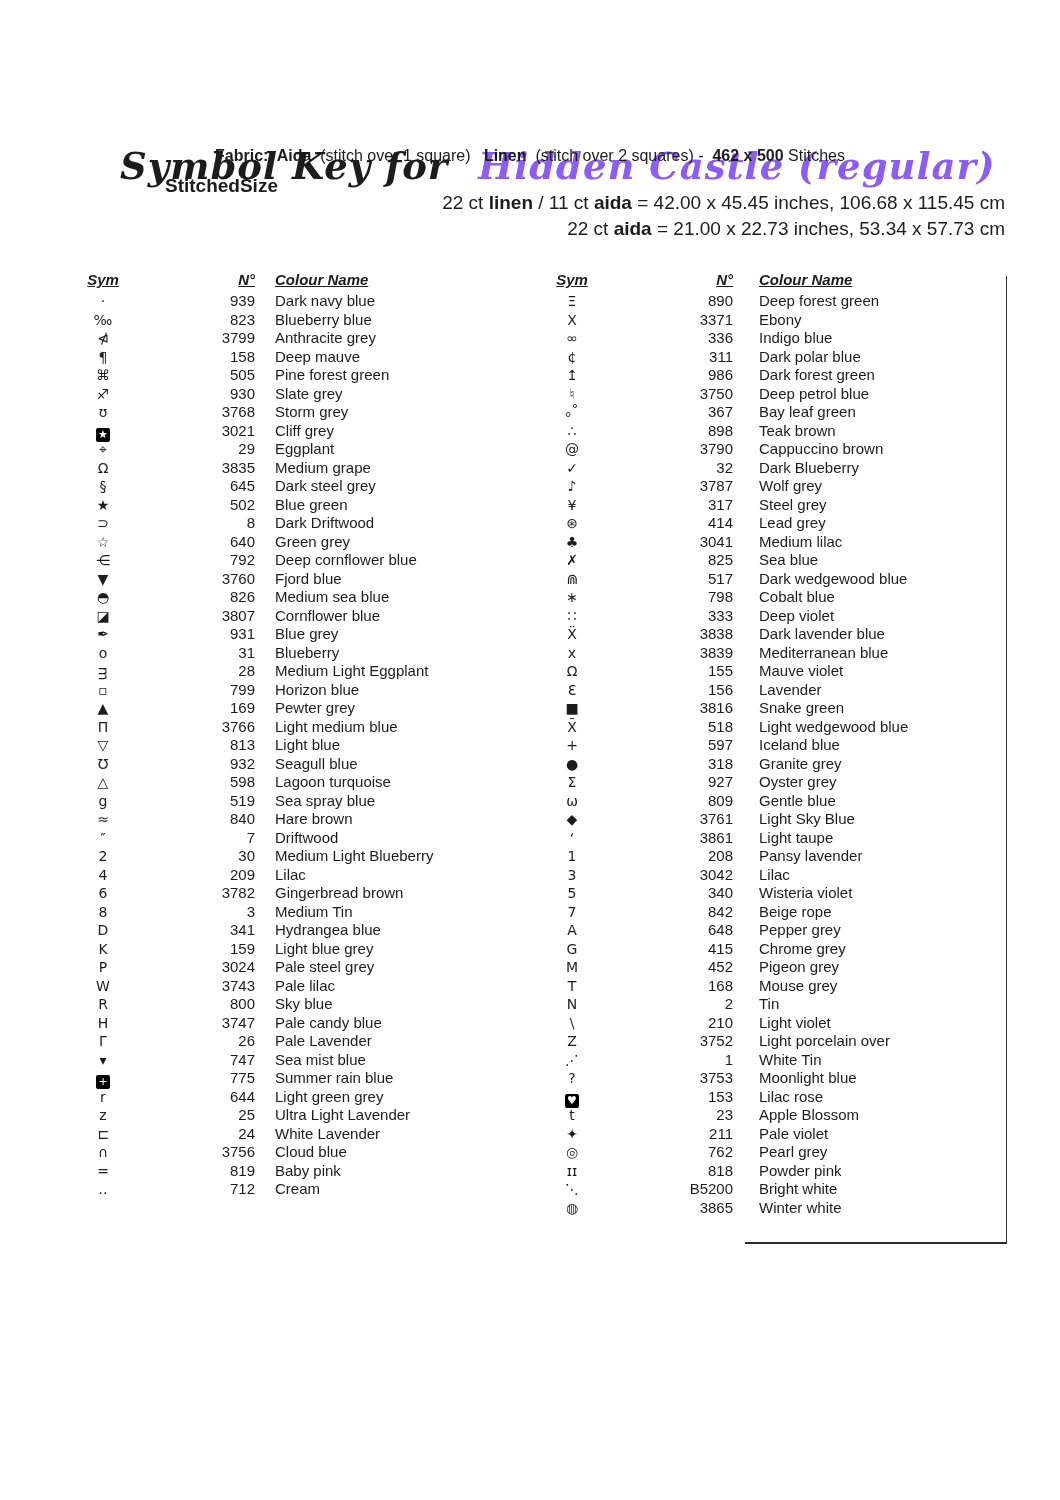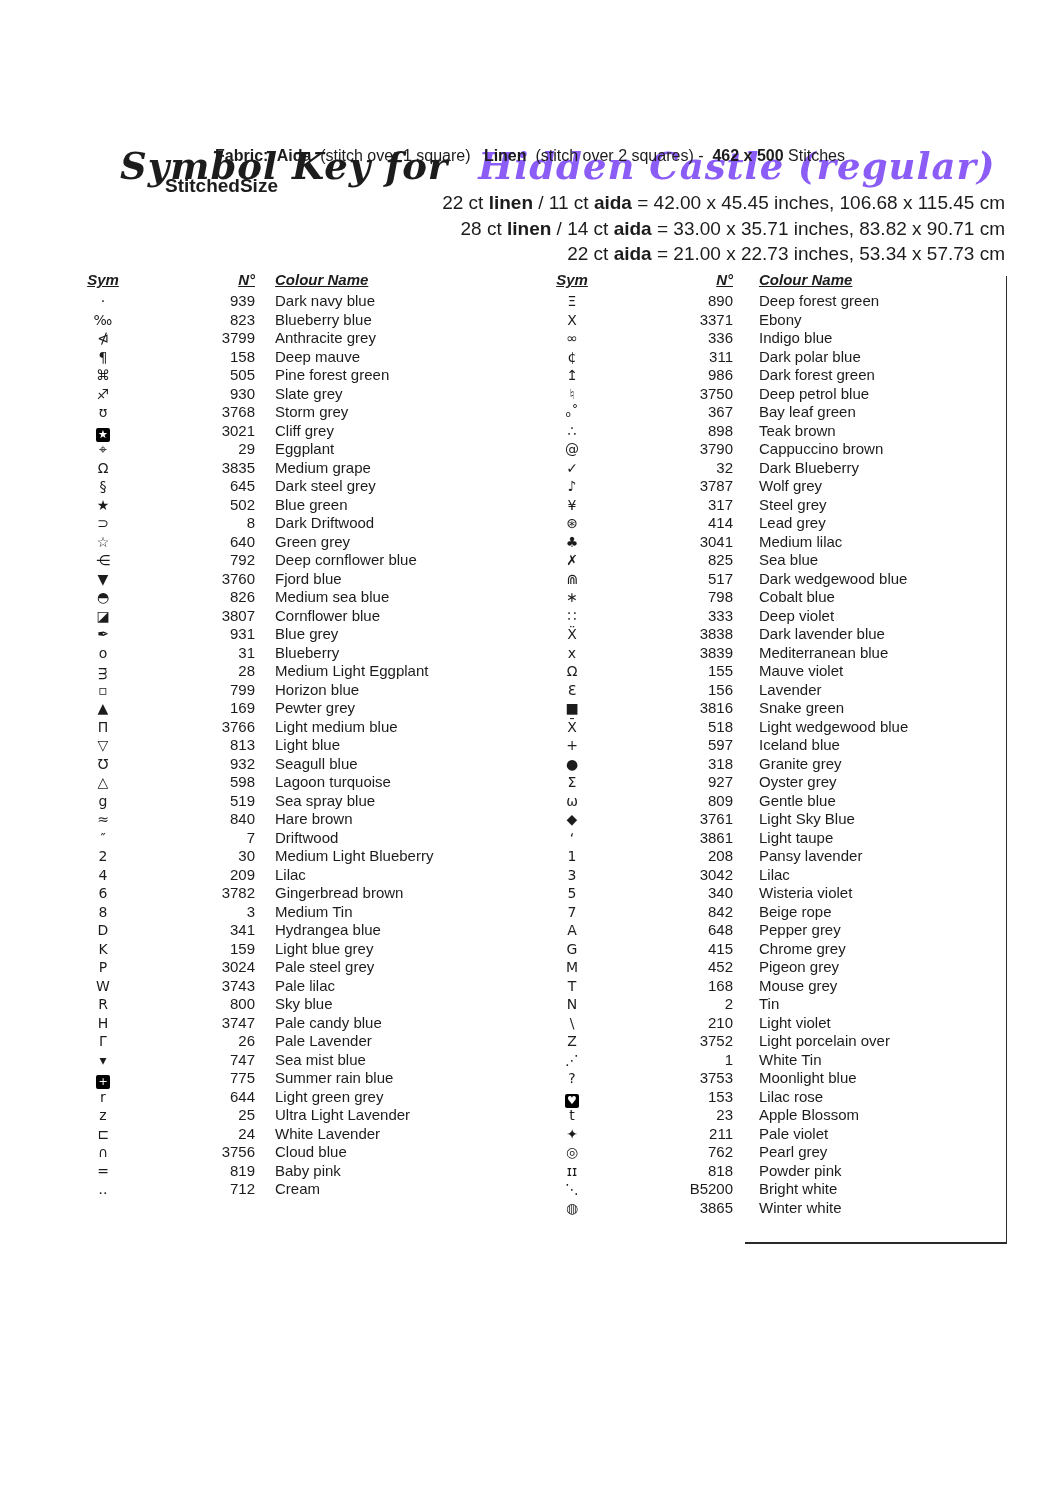--- a/index.html
+++ b/index.html
@@ -58,21 +58,20 @@
 
   <div class="title">
     <span>Symbol Key for </span><span class="t-red" id="title-red" style="color: #8b5cf6;">Hidden Castle (regular)</span>
   </div>
 
   <div class="fabric" id="fabric-line"><span class="b">Fabric:  Aida</span><span>  (stitch over 1 square)   </span><span class="b">Linen</span><span>  (stitch over 2 squares) -  </span><span class="b">462 x 500</span><span> Stitches</span></div>
 
   <div class="ss-label">StitchedSize</div>
   <div class="ss-lines" id="ss-lines">
       <div class="ss-line"><span>22 ct </span><span class="b">linen</span><span> / 11 ct </span><span class="b">aida</span><span> = 42.00 x 45.45 inches, 106.68 x 115.45 cm</span></div>
-      <div class="ss-line"><span>28 ct </span><span class="b">linen</span><span> / 14 ct </span><span class="b">aida</span><span> = 33.00 x 35.71 inches, 83.82 x 90.71 cm</span></div>
       <div class="ss-line"><span>22 ct </span><span class="b">aida</span><span> = 21.00 x 22.73 inches, 53.34 x 57.73 cm</span></div>
     </div>
 
   <div class="col-block left-block" id="left-col">
       <div class="row hrow">
         <span class="sym hd">Sym</span>
         <span class="num hd">N°</span>
         <span class="name hd">Colour Name</span>
       </div>
       <div class="row">

